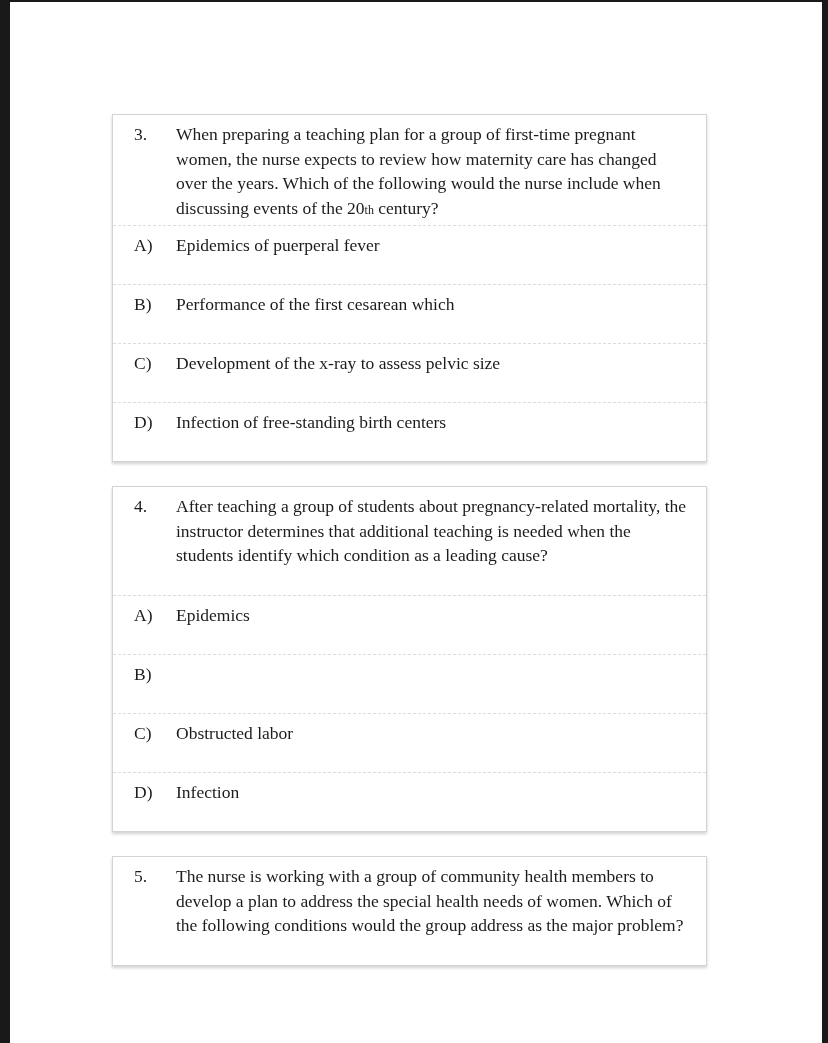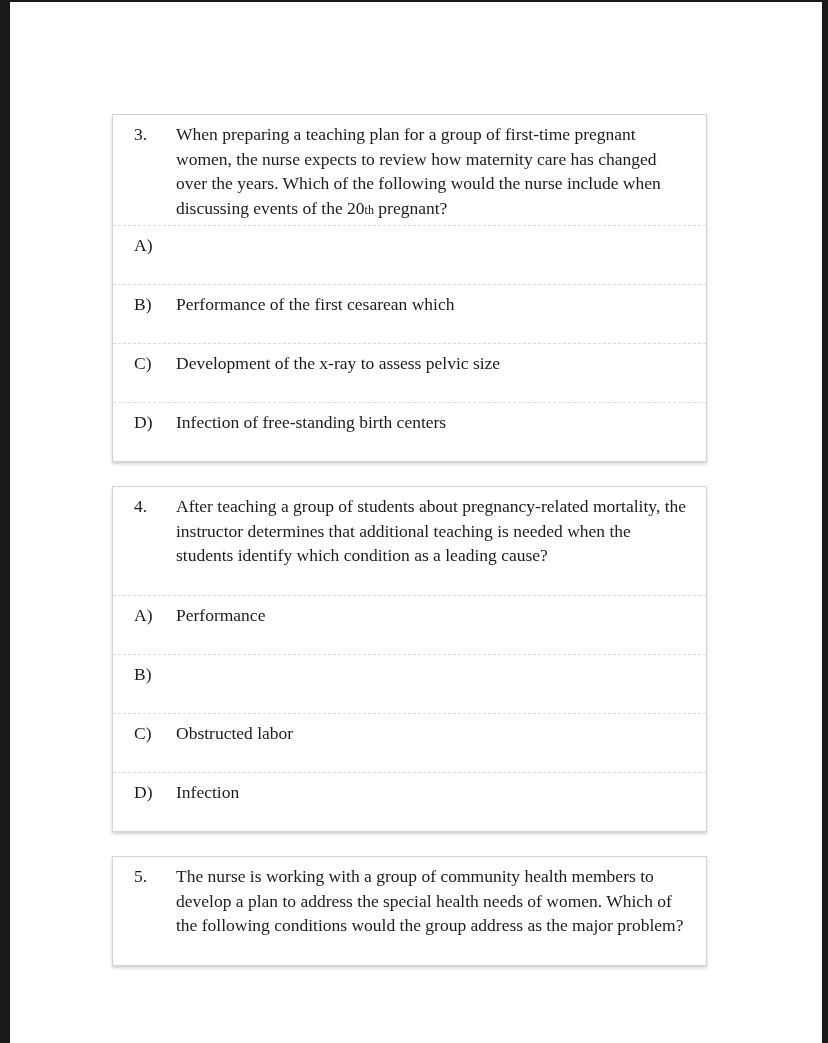--- a/index.html
+++ b/index.html
@@ -69,24 +69,25 @@
 
 <div class="edge-top"></div>
 <div class="edge-left"></div>
 <div class="edge-right"></div>
 
 <div class="content">
 
   <div class="qtable">
     <div class="row q-row">
       <div class="qnum">3.</div>
-      <div class="qtext"><span>When preparing a teaching plan for a group of first-time pregnant women, the nurse expects to review how maternity care has changed over the years. Which of the following would the nurse include when discussing events of the 20</span><span class="small-th">th</span><span> pregnant?</span></div>
+      <div class="qtext"><span>When preparing a teaching plan for a group of first-time pregnant women, the nurse expects to review how maternity care has changed over the years. Which of the following would the nurse include when discussing events of the 20</span><span class="small-th">th</span><span> century?</span></div>
     </div>
     <div class="row opt-row">
       <div class="opt-label">A)</div>
+      <div class="opt-text">Epidemics of puerperal fever</div>
     </div>
     <div class="row opt-row">
       <div class="opt-label">B)</div>
       <div class="opt-text">Performance of the first cesarean which</div>
     </div>
     <div class="row opt-row">
       <div class="opt-label">C)</div>
       <div class="opt-text">Development of the x-ray to assess pelvic size</div>
     </div>
     <div class="row opt-row">
@@ -95,21 +96,21 @@
     </div>
   </div>
 
   <div class="qtable">
     <div class="row q-row">
       <div class="qnum">4.</div>
       <div class="qtext"><span>After teaching a group of students about pregnancy-related mortality, the instructor determines that additional teaching is needed when the students identify which condition as a leading cause?</span><span class="small-th"></span><span></span></div>
     </div>
     <div class="row opt-row">
       <div class="opt-label">A)</div>
-      <div class="opt-text">Performance</div>
+      <div class="opt-text">Epidemics</div>
     </div>
     <div class="row opt-row">
       <div class="opt-label">B)</div>
     </div>
     <div class="row opt-row">
       <div class="opt-label">C)</div>
       <div class="opt-text">Obstructed labor</div>
     </div>
     <div class="row opt-row">
       <div class="opt-label">D)</div>

